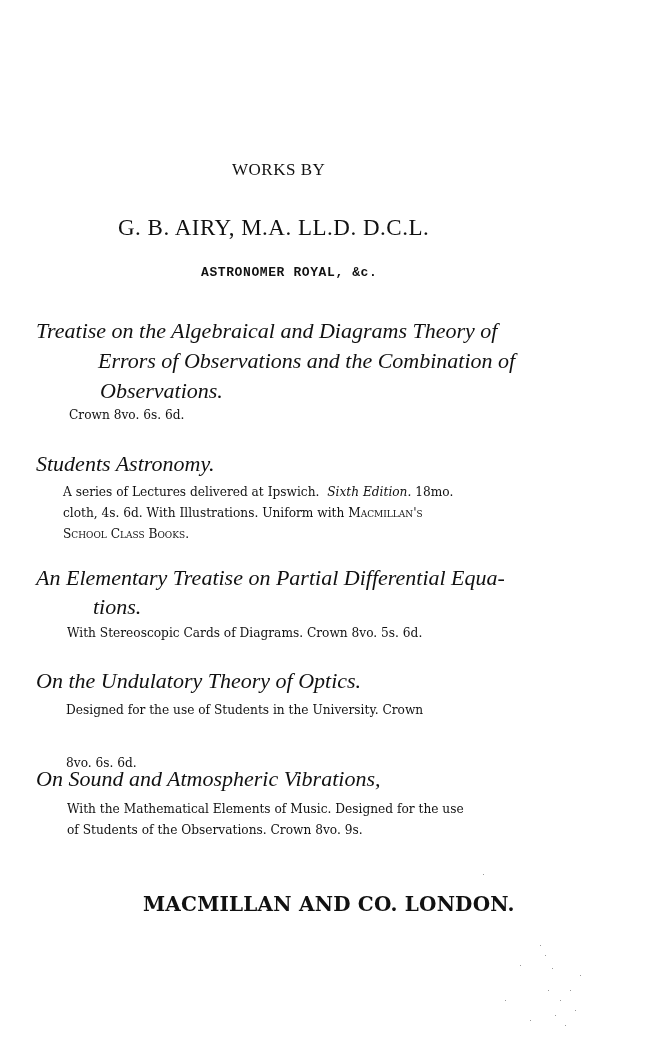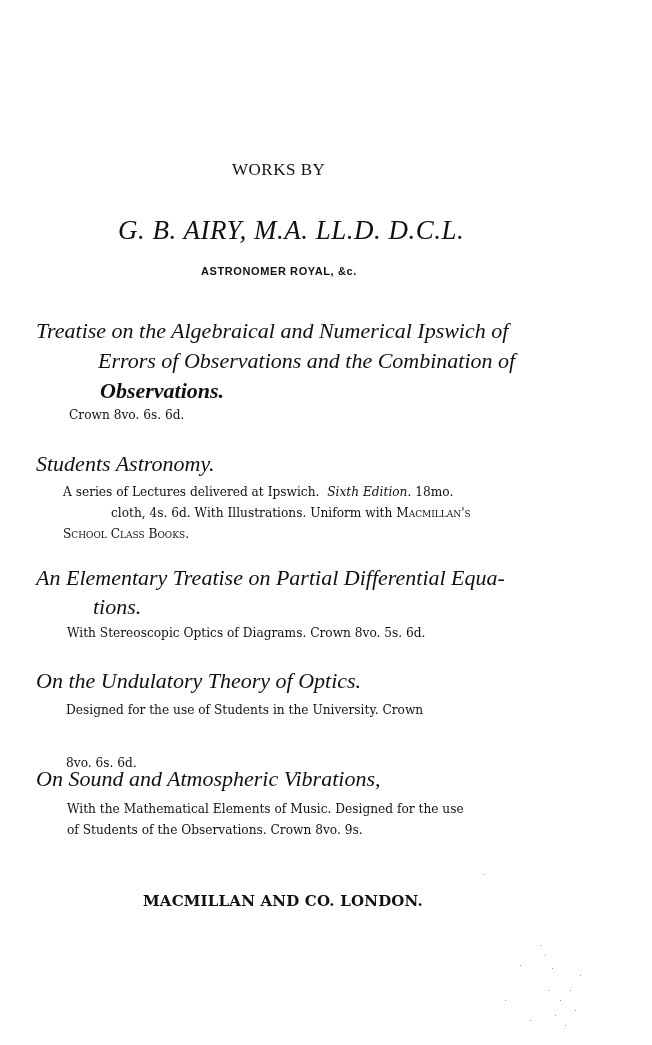--- a/index.html
+++ b/index.html
@@ -1,65 +1,65 @@
 <!DOCTYPE html>
 <html><head>
 <meta charset="utf-8">
 <style>
   html, body { margin: 0; padding: 0; background: #ffffff; }
   body { width: 652px; height: 1045px; position: relative; overflow: hidden;
          font-family: "DejaVu Serif", "Liberation Serif", serif; color: #111; }
   .page { position: absolute; left: 0; top: 0; width: 652px; height: 1045px; }
   .abs { position: absolute; white-space: nowrap; }
   .heading { font-family: "Liberation Serif", serif; font-size: 17px; letter-spacing: 0.5px; }
-  .author { font-family: "Liberation Serif", serif; font-size: 27px; letter-spacing: 0.5px; font-style: italic; }
-  .subtitle { font-family: Liberation Sans, sans-serif; font-size: 11px; font-weight: bold; letter-spacing: 0.6px; }
+  .author { font-family: "Liberation Serif", serif; font-size: 23px; letter-spacing: 0.5px; }
+  .subtitle { font-family: Liberation Mono, monospace; font-size: 13px; font-weight: bold; letter-spacing: 0.6px; }
   .title { font-family: "Liberation Serif", serif; font-style: italic; font-size: 22px; }
   .desc { font-family: "DejaVu Serif", serif; font-size: 12.2px; }
   .desc i { font-style: italic; }
   .sc { font-variant: small-caps; }
-  .footer { font-family: "DejaVu Serif", serif; font-size: 15px; font-weight: bold; letter-spacing: 0.2px; text-align: right; }
+  .footer { font-family: "DejaVu Serif", serif; font-size: 20px; font-weight: bold; letter-spacing: 0.2px; text-align: right; }
   .speck { position: absolute; background: #999; width: 1px; height: 1px; }
 </style>
 </head>
 <body>
 
 <div class="page">
 
   <div class="abs heading" style="left:232px; top:160px;">WORKS BY</div>
 
   <div class="abs author" style="left:118px; top:215px;">G. B. AIRY, M.A. LL.D. D.C.L.</div>
 
   <div class="abs subtitle" style="left:201px; top:265px;">ASTRONOMER ROYAL, &amp;c.</div>
 
   <div>
-    <div class="abs title" style="left:36px; top:318px;">Treatise on the Algebraical and Numerical Ipswich of</div>
+    <div class="abs title" style="left:36px; top:318px;">Treatise on the Algebraical and Diagrams Theory of</div>
     <div class="abs title" style="left:98px; top:348px;">Errors of Observations and the Combination of</div>
-    <div class="abs title" style="left:100px; top:378px;font-weight:bold;">Observations.</div>
+    <div class="abs title" style="left:100px; top:378px;">Observations.</div>
     <div class="abs desc" style="left:69px; top:408px;">Crown 8vo.  6s. 6d.</div>
   </div>
 
   <div>
     <div class="abs title" style="left:36px; top:451px;">Students Astronomy.</div>
     <div class="abs desc" style="left:63px; top:485px;">
       <span>A series of Lectures delivered at Ipswich.</span>
       &nbsp;<i>Sixth Edition.</i>
       <span>18mo.</span>
     </div>
-    <div class="abs desc" style="left:63px; top:506px;margin-left:48px;">
+    <div class="abs desc" style="left:63px; top:506px;">
       <span>cloth, 4s. 6d.  With Illustrations.   Uniform with</span>
       <span class="sc">Macmillan's</span>
     </div>
     <div class="abs desc sc" style="left:63px; top:527px;">School Class Books.</div>
   </div>
 
   <div>
     <div class="abs title" style="left:36px; top:565px;">An Elementary Treatise on Partial Differential Equa-</div>
     <div class="abs title" style="left:93px; top:594px;">tions.</div>
-    <div class="abs desc" style="left:67px; top:626px;">With Stereoscopic Optics of Diagrams.  Crown 8vo.  5s. 6d.</div>
+    <div class="abs desc" style="left:67px; top:626px;">With Stereoscopic Cards of Diagrams.  Crown 8vo.  5s. 6d.</div>
   </div>
 
   <div>
     <div class="abs title" style="left:36px; top:668px;">On the Undulatory Theory of Optics.</div>
     <div class="abs desc" style="left:66px; top:703px;">Designed for the use of Students in the University.   Crown</div>
     <div class="abs desc" style="left:66px; top:724px;margin-top:32px;">8vo.  6s. 6d.</div>
   </div>
 
   <div>
     <div class="abs title" style="left:36px; top:766px;">On Sound and Atmospheric Vibrations,</div>

